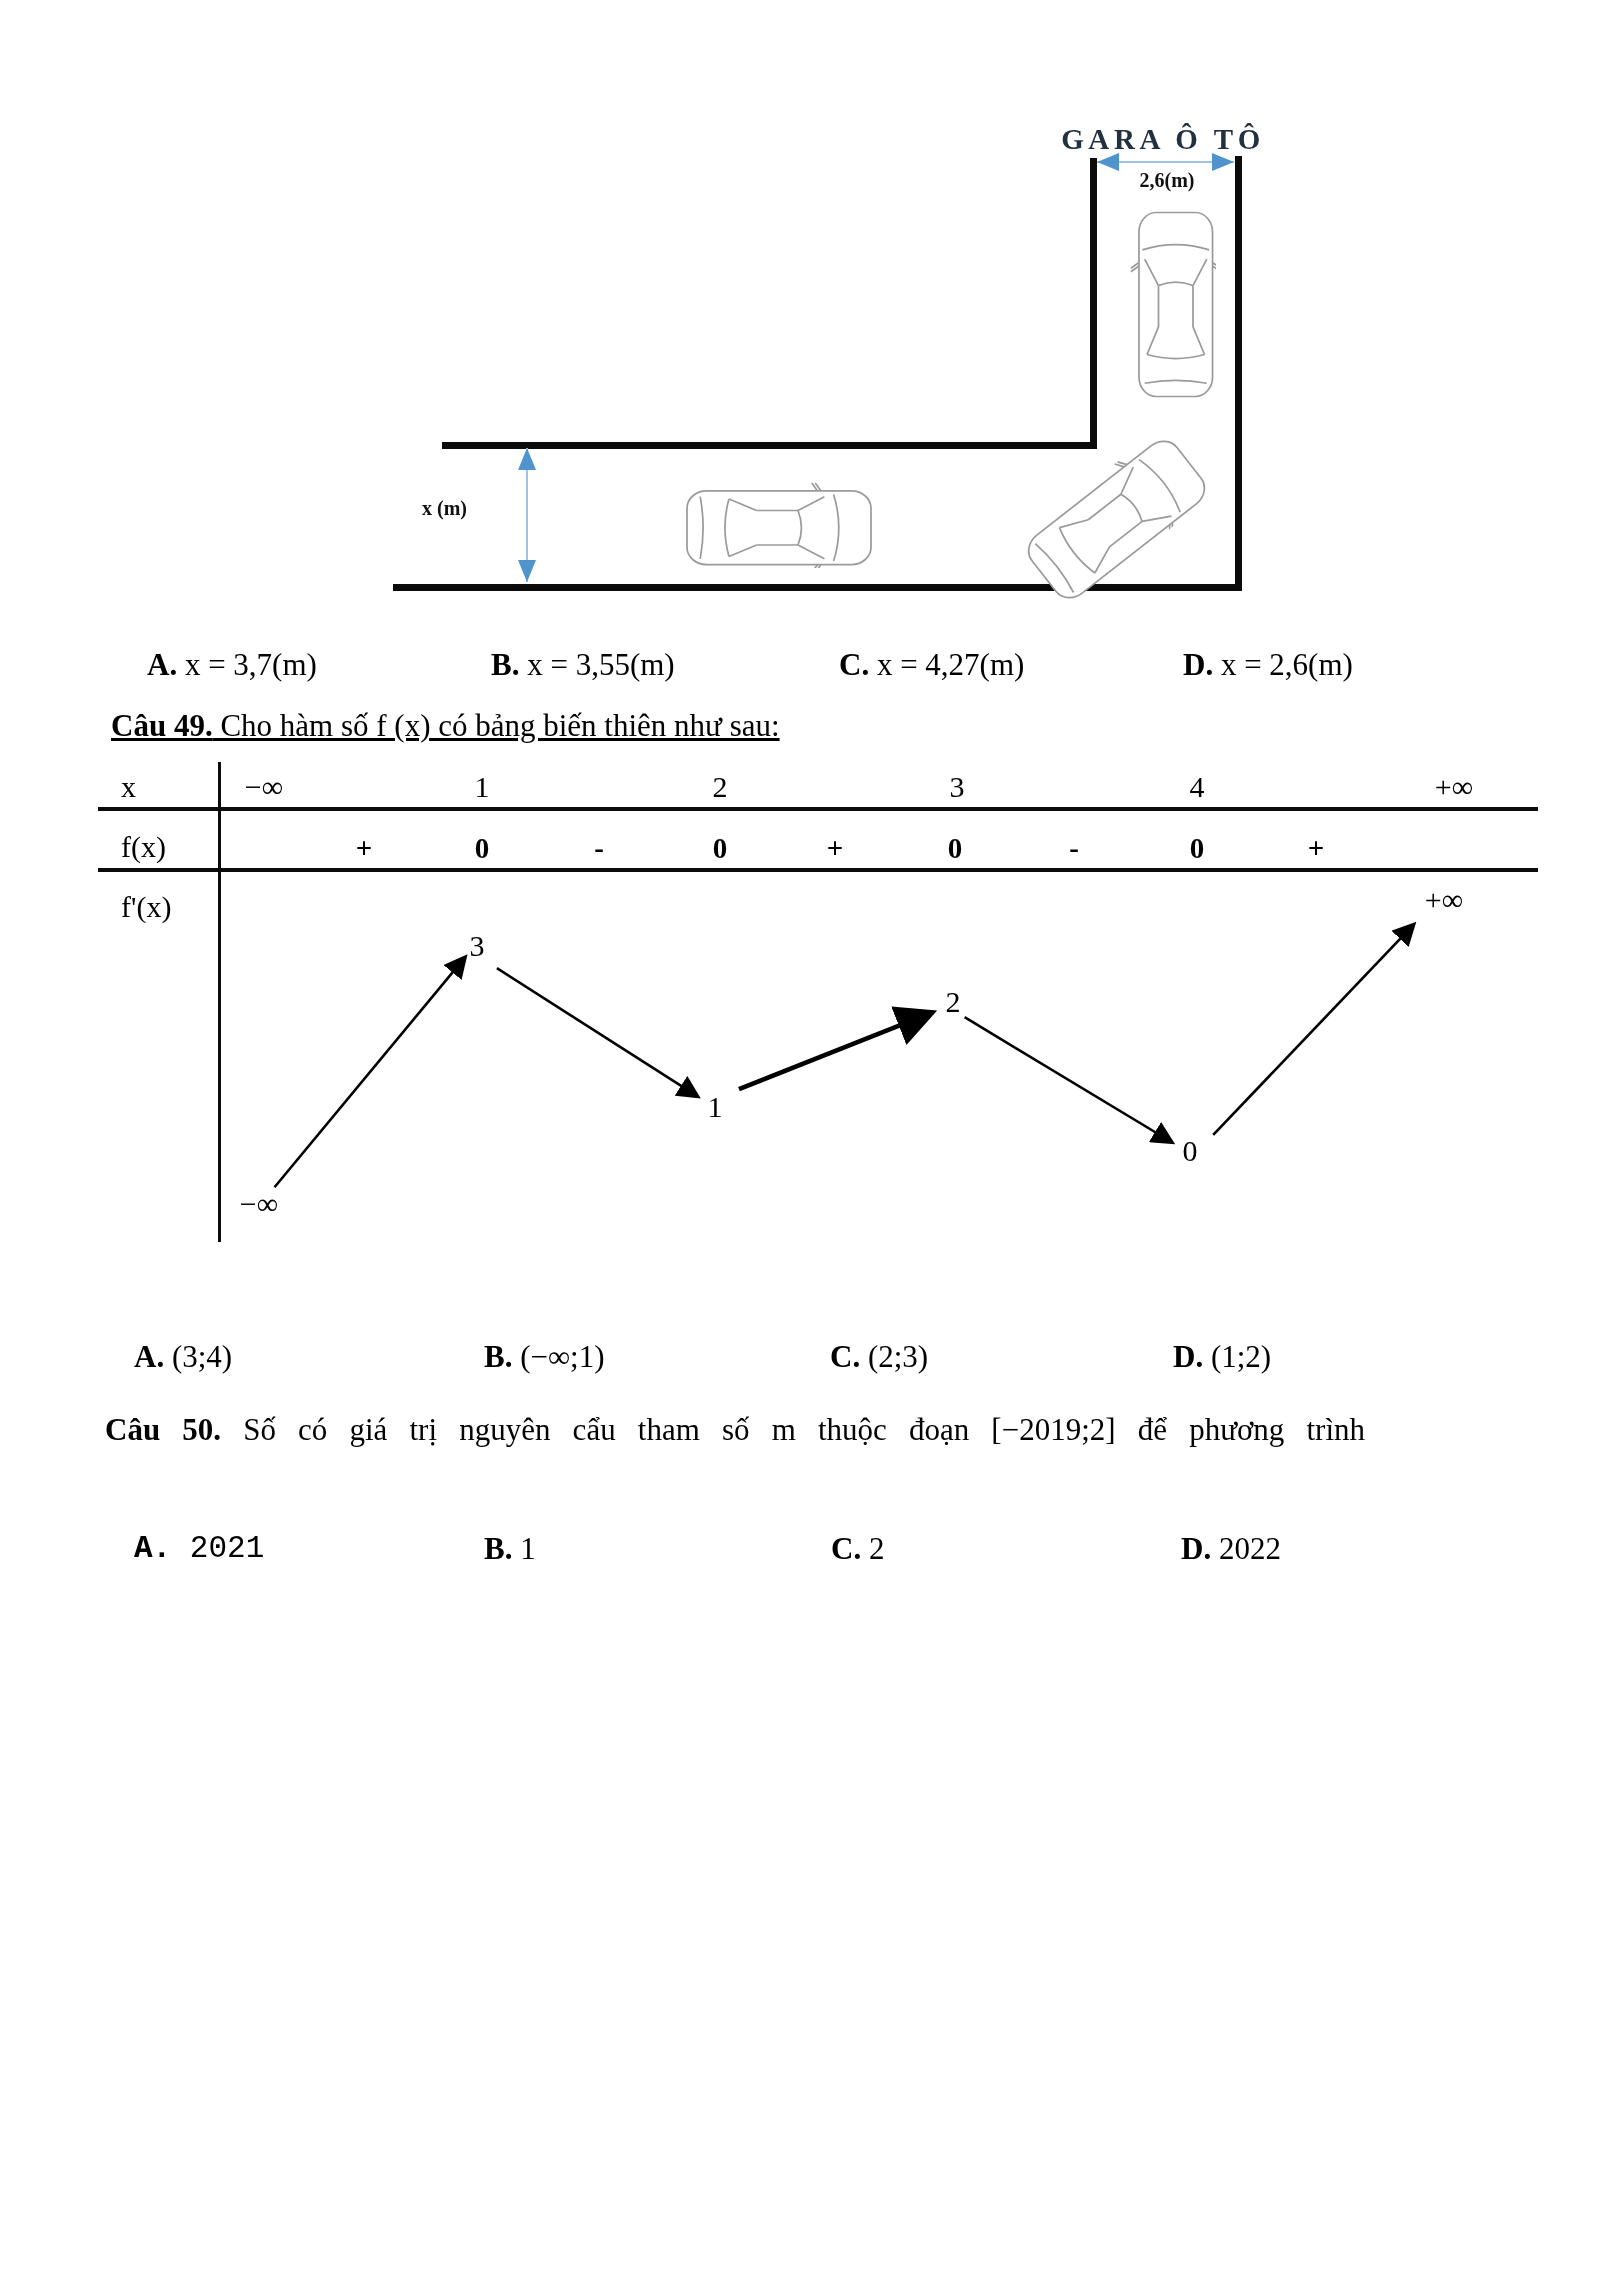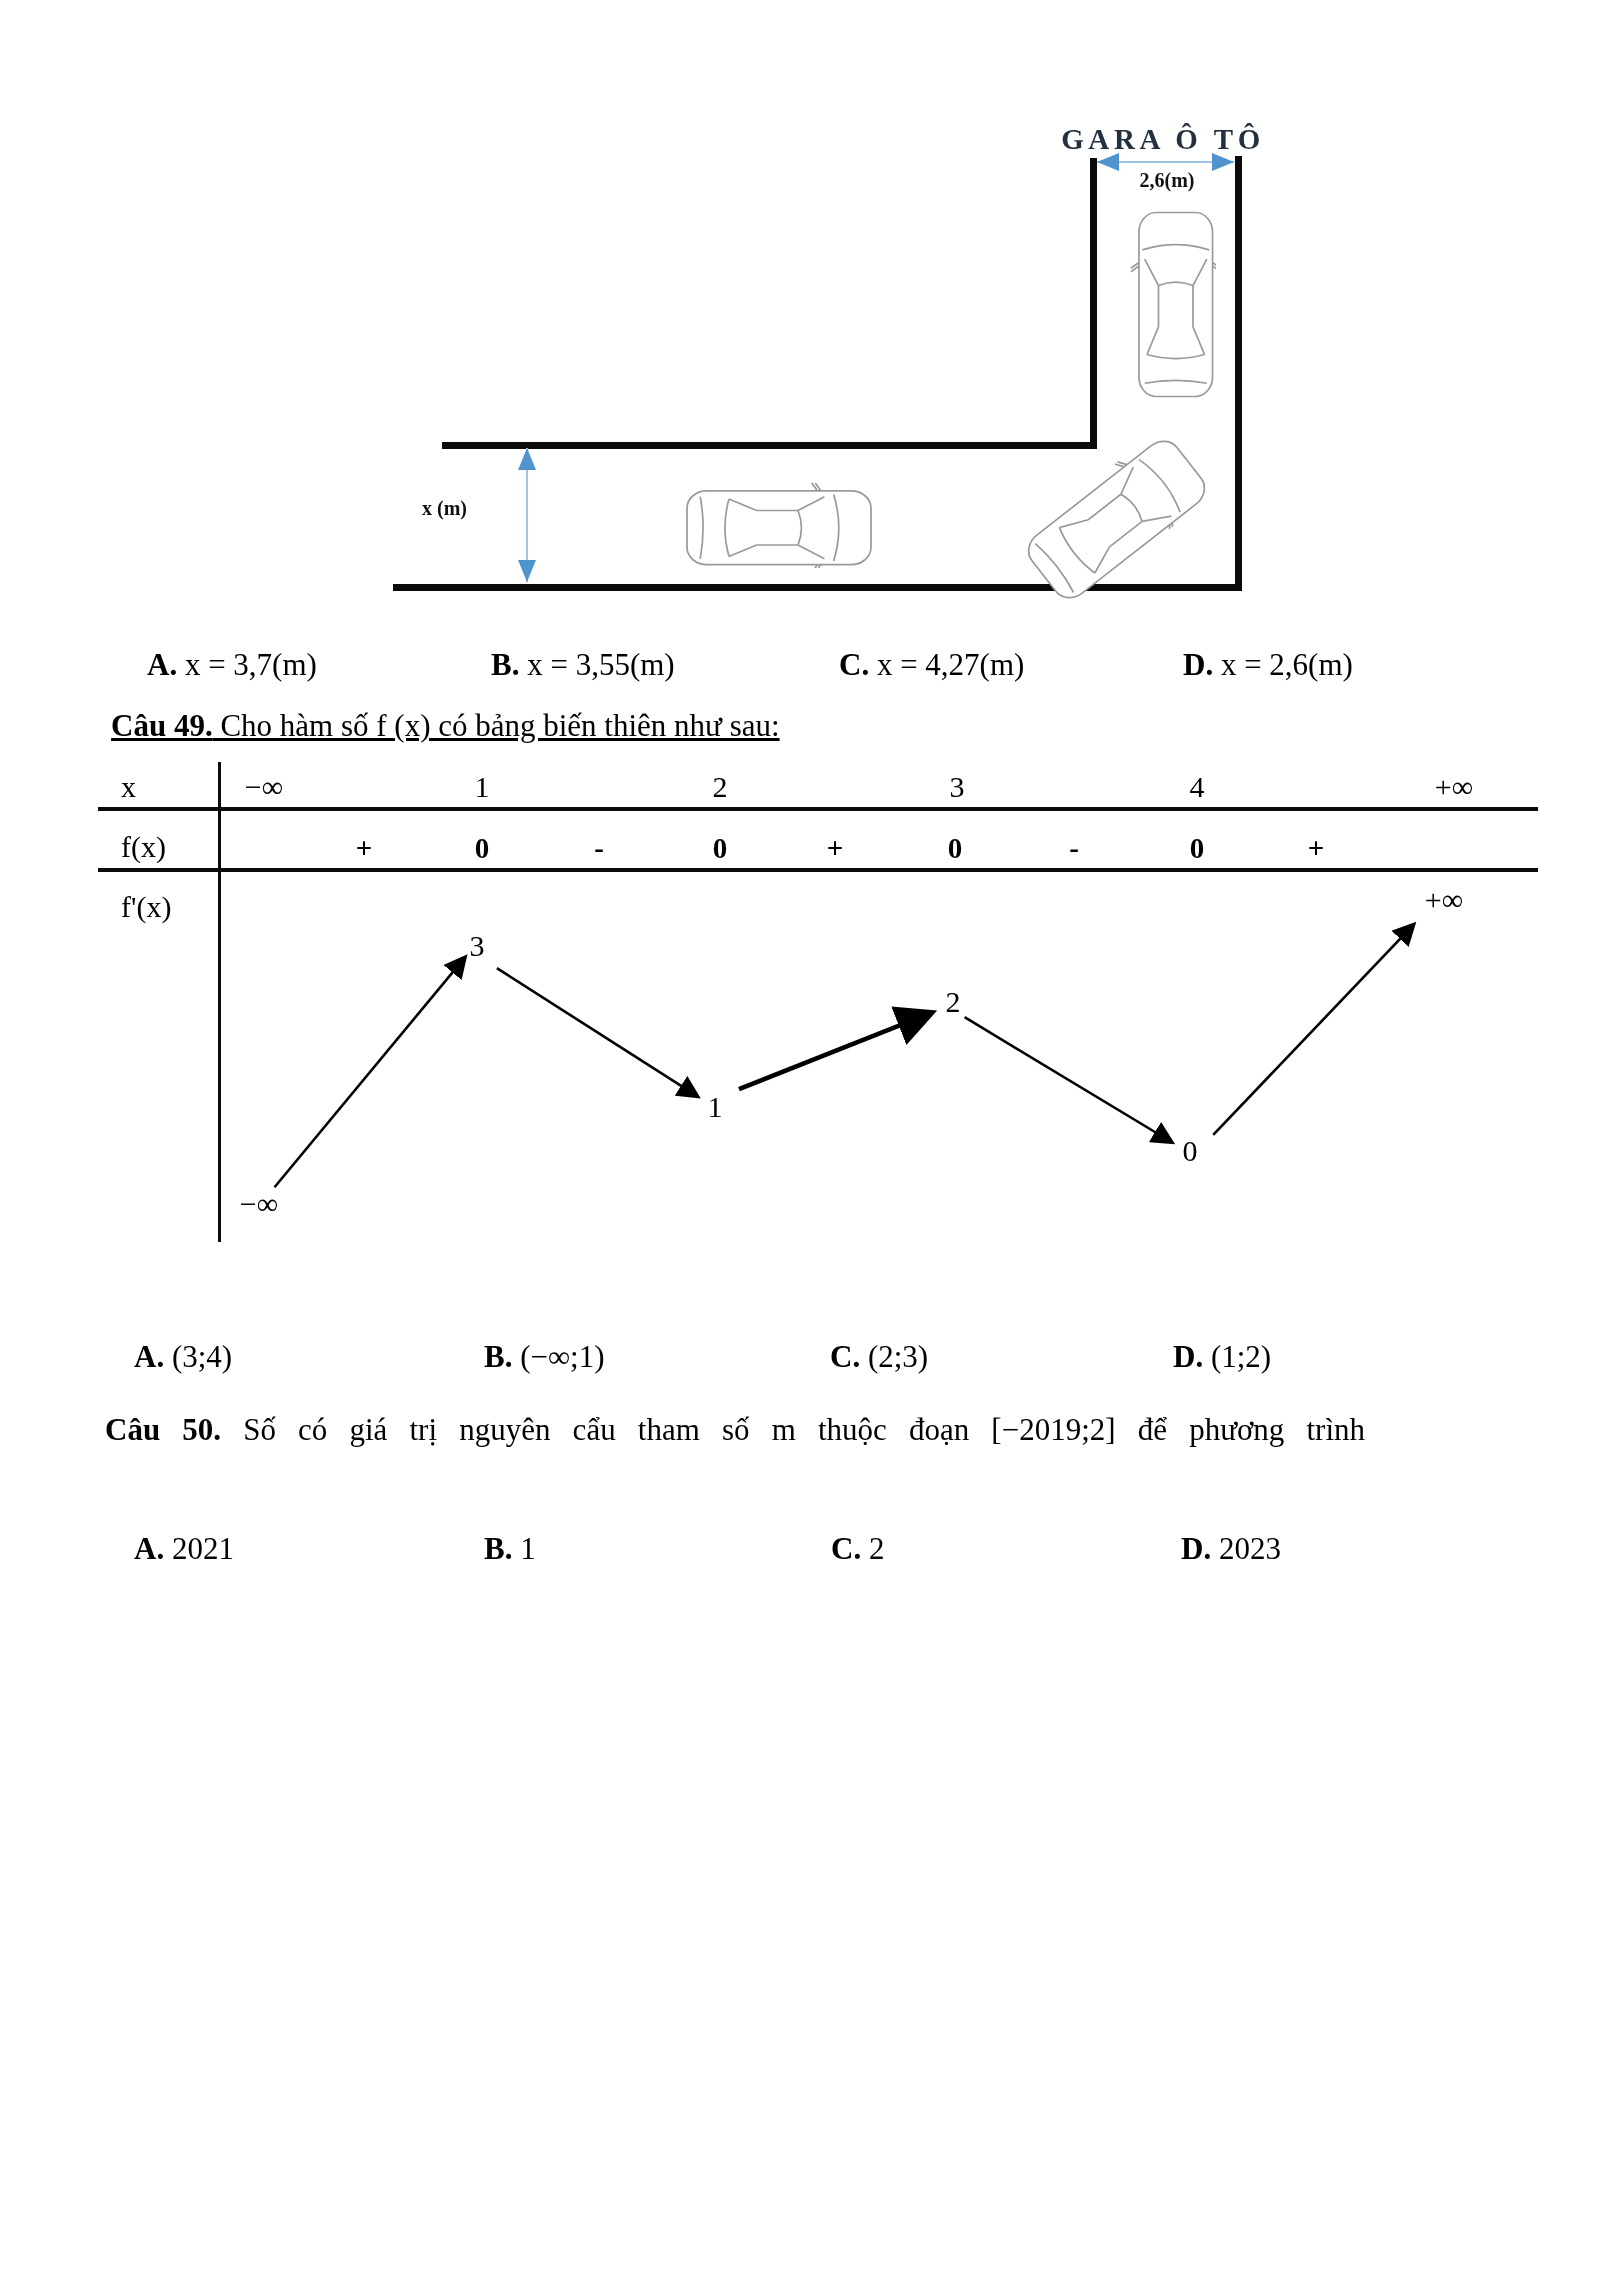--- a/index.html
+++ b/index.html
@@ -159,20 +159,20 @@
 
   <div class="abs bodytxt" style="left:105px;top:1412px;width:1430px;word-spacing:14.4px;">
     <b>Câu 50.</b>
     <span>Số có giá trị nguyên cẩu tham số m thuộc đoạn</span>
     <span>[−2019;2]</span>
     <span>để phương trình</span>
   </div>
 
 
   <div>
-    <div class="abs opt" style="left:134px;top:1531px;"><b>A.</b> <span>2021</span></div>
+    <div class="abs opt" style="left:134px;top:1531px;font-family:Liberation Mono, monospace;"><b>A.</b> <span>2021</span></div>
     <div class="abs opt" style="left:484px;top:1531px;"><b>B.</b> <span>1</span></div>
     <div class="abs opt" style="left:831px;top:1531px;"><b>C.</b> <span>2</span></div>
-    <div class="abs opt" style="left:1181px;top:1531px;"><b>D.</b> <span>2023</span></div>
+    <div class="abs opt" style="left:1181px;top:1531px;"><b>D.</b> <span>2022</span></div>
   </div>
 
 </div>
 
 
 </body></html>

